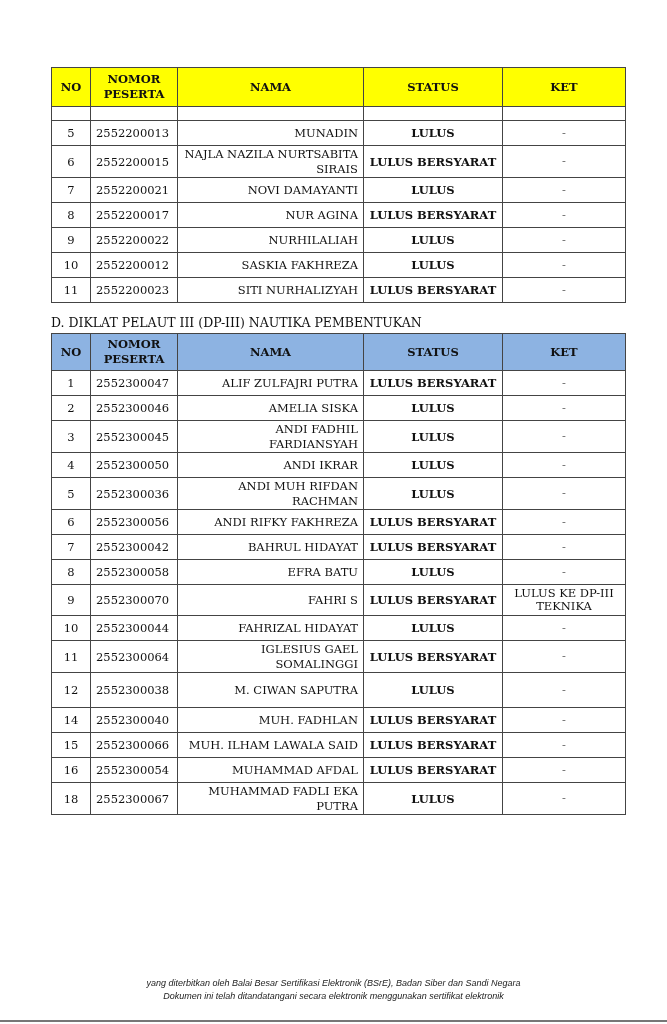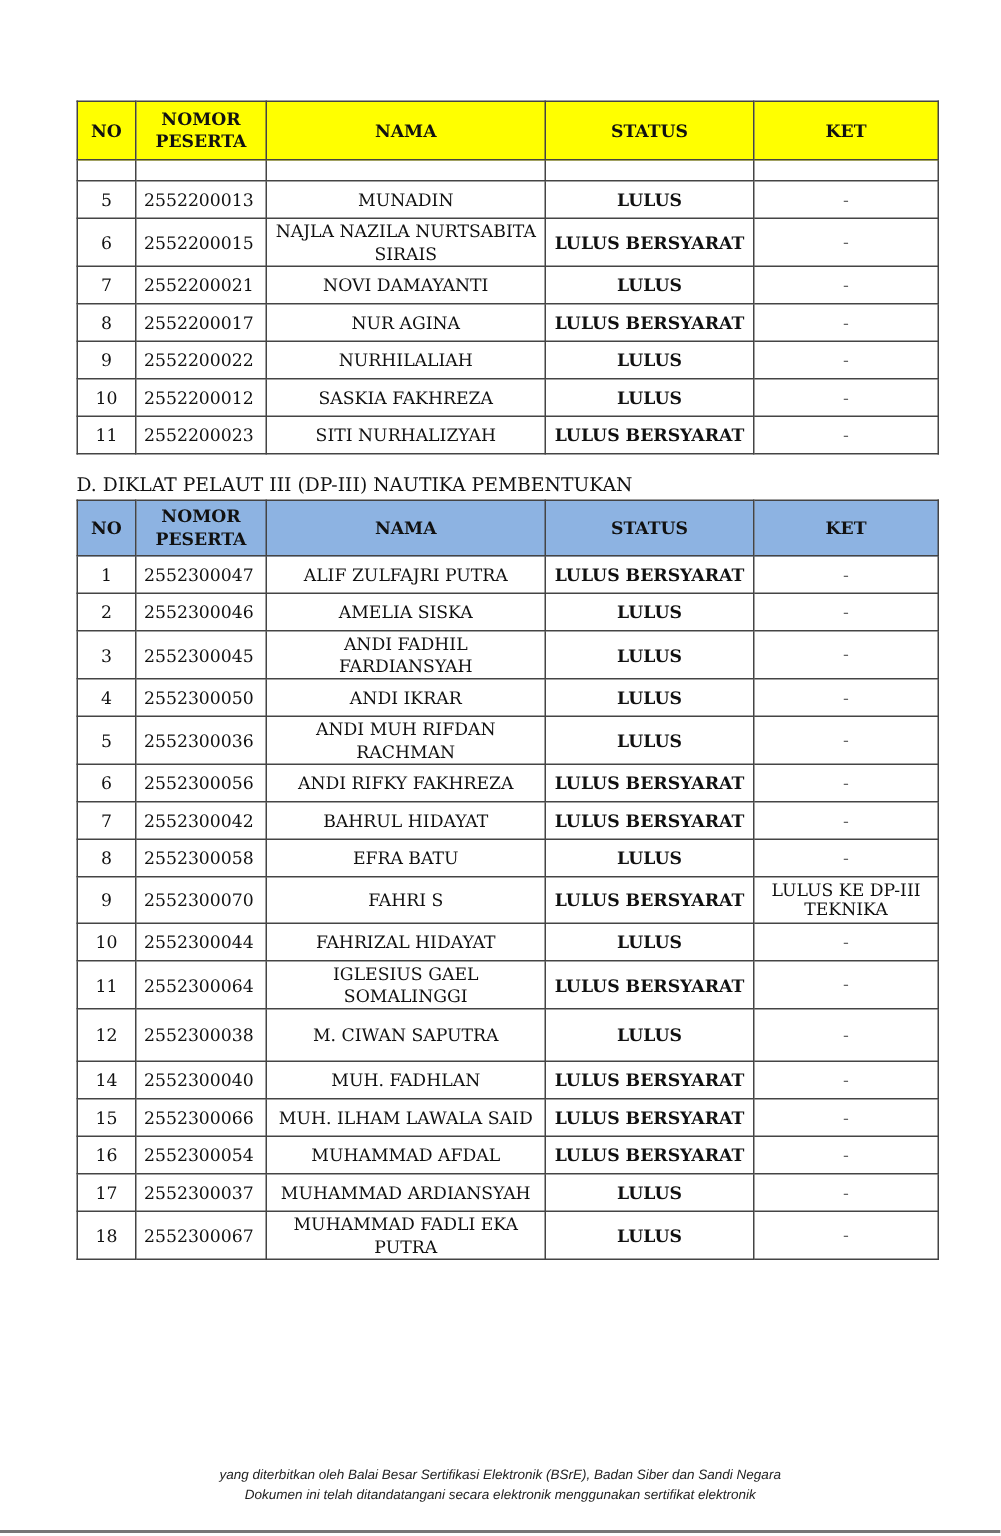--- a/index.html
+++ b/index.html
@@ -2,21 +2,21 @@
 <html><head>
 <meta charset="utf-8">
 <style>
   html, body { margin:0; padding:0; background:#fff; }
   body { width:667px; height:1024px; position:relative; overflow:hidden; font-family:"DejaVu Serif", serif; color:#111; }
   table { border-collapse:collapse; position:absolute; left:51px; width:574px; table-layout:fixed; font-size:11.5px; font-family:"DejaVu Serif", serif; }
   td, th { border:1px solid #444; padding:0 5px; vertical-align:middle; }
   th { font-weight:bold; text-align:center; line-height:15px; font-size:11.5px; }
   td.no { text-align:center; }
   td.nomor { text-align:left; }
-  td.nama { text-align:center; line-height:15px; }
+  td.nama { text-align:right; line-height:15px; }
   td.status { text-align:center; font-weight:bold; }
   td.ket { text-align:center; color:#666; line-height:13px; }
   td.ket.filled { color:#111; }
   .t1 th { background:#ffff00; }
   .t2 th { background:#8db3e2; }
   col.c-no { width:39px; }
   col.c-nomor { width:87px; }
   col.c-nama { width:186px; }
   col.c-status { width:139px; }
   col.c-ket { width:123px; }
@@ -222,27 +222,20 @@
       <td class="status">LULUS BERSYARAT</td>
       <td class="ket">-</td>
     </tr>
     <tr style="height:25px;margin-top:41px;">
       <td class="no">16</td>
       <td class="nomor">2552300054</td>
       <td class="nama">MUHAMMAD AFDAL</td>
       <td class="status">LULUS BERSYARAT</td>
       <td class="ket">-</td>
     </tr>
-    <tr style="height:25px;">
-      <td class="no">17</td>
-      <td class="nomor">2552300037</td>
-      <td class="nama">MUHAMMAD ARDIANSYAH</td>
-      <td class="status">LULUS</td>
-      <td class="ket">-</td>
-    </tr>
     <tr style="height:32px;">
       <td class="no">18</td>
       <td class="nomor">2552300067</td>
       <td class="nama">MUHAMMAD FADLI EKA PUTRA</td>
       <td class="status">LULUS</td>
       <td class="ket">-</td>
     </tr>
   </tbody>
 </table>
 

